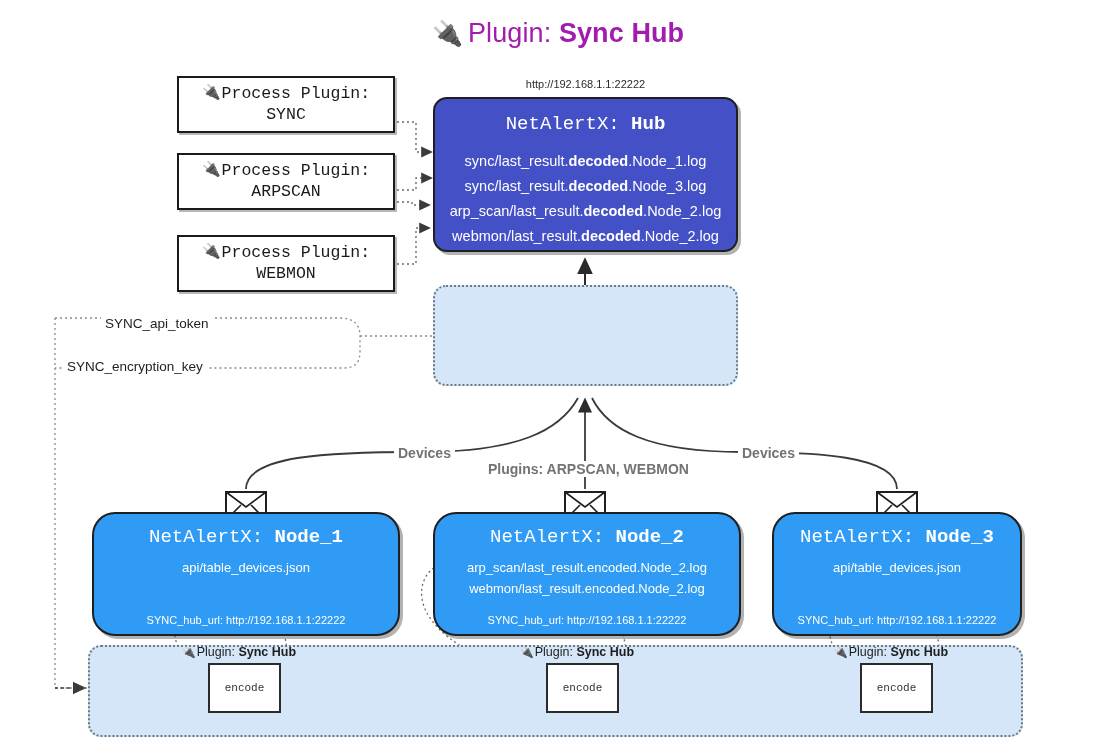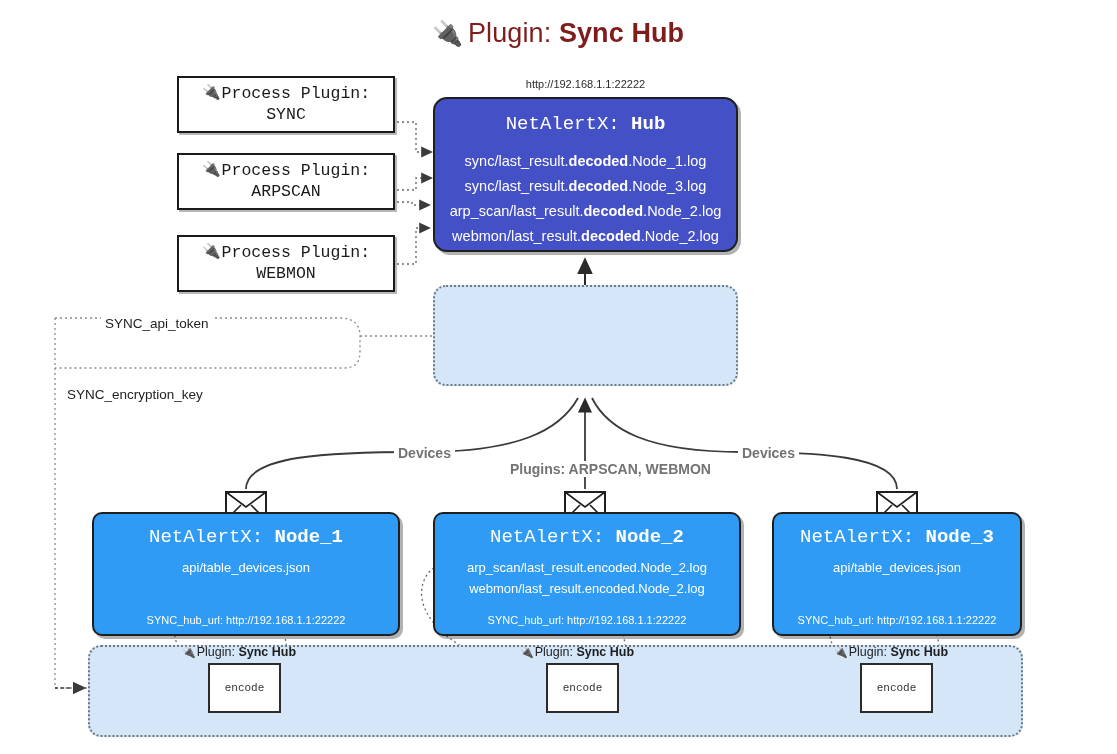--- a/index.html
+++ b/index.html
@@ -25,21 +25,21 @@
     pointer-events: none;
   }
 
   
   .page-title {
     position: absolute;
     left: 0; top: 18px;
     width: 1117px;
     text-align: center;
     font-size: 27px;
-    color: #7f1d1d;
+    color: #a21caf;
     letter-spacing: 0.1px;
     white-space: nowrap;
   }
   .page-title .plug { font-size: 25px; margin-right: 4px; }
   .page-title b { font-weight: bold; }
 
   
   .proc-box {
     position: absolute;
     width: 218px;
@@ -151,21 +151,21 @@
     font-weight: bold;
   }
 
   
   .node-box {
     position: absolute;
     top: 512px;
     height: 124px;
     background: #2f9bf5;
     border: 2px solid #1f1f1f;
-    border-radius: 10px;
+    border-radius: 23px;
     box-sizing: border-box;
     box-shadow: 3px 3px 0 rgba(0,0,0,0.30);
   }
   .node-title {
     margin-top: 12px;
     text-align: center;
     color: #ffffff;
     font-family: "Liberation Mono", "DejaVu Sans Mono", monospace;
     font-size: 19px;
     white-space: nowrap;
@@ -328,25 +328,25 @@
       </div>
       <div class="hub-line">
         <span>webmon/last_result.</span><b>decoded</b><span>.Node_2.log</span>
       </div>
     </div>
   </div>
 
   <div class="decode-wrap"></div>
 
   <div class="token-label" style="left:101px; top:316px;">SYNC_api_token</div>
-  <div class="token-label" style="left:63px; top:359px;margin-top:28px;">SYNC_encryption_key</div>
+  <div class="token-label" style="left:63px; top:359px;">SYNC_encryption_key</div>
 
   <div class="edge-label" style="left:394px; top:445px;">Devices</div>
   <div class="edge-label" style="left:738px; top:445px;">Devices</div>
-  <div class="edge-label" style="left:506px; top:461px;">Plugins: ARPSCAN, WEBMON</div>
+  <div class="edge-label" style="left:484px; top:461px;">Plugins: ARPSCAN, WEBMON</div>
 
   <svg class="envelope" style="left:225px;" viewBox="0 0 42 30">
     <rect x="1" y="1" width="40" height="28" fill="#ffffff" stroke="#1f1f1f" stroke-width="2"></rect>
     <path d="M1,1 L21,16 L41,1" fill="none" stroke="#1f1f1f" stroke-width="1.6"></path>
     <path d="M1,29 L16,14 M41,29 L26,14" fill="none" stroke="#1f1f1f" stroke-width="1.6"></path>
   </svg>
   <svg class="envelope" style="left:564px;" viewBox="0 0 42 30">
     <rect x="1" y="1" width="40" height="28" fill="#ffffff" stroke="#1f1f1f" stroke-width="2"></rect>
     <path d="M1,1 L21,16 L41,1" fill="none" stroke="#1f1f1f" stroke-width="1.6"></path>
     <path d="M1,29 L16,14 M41,29 L26,14" fill="none" stroke="#1f1f1f" stroke-width="1.6"></path>

